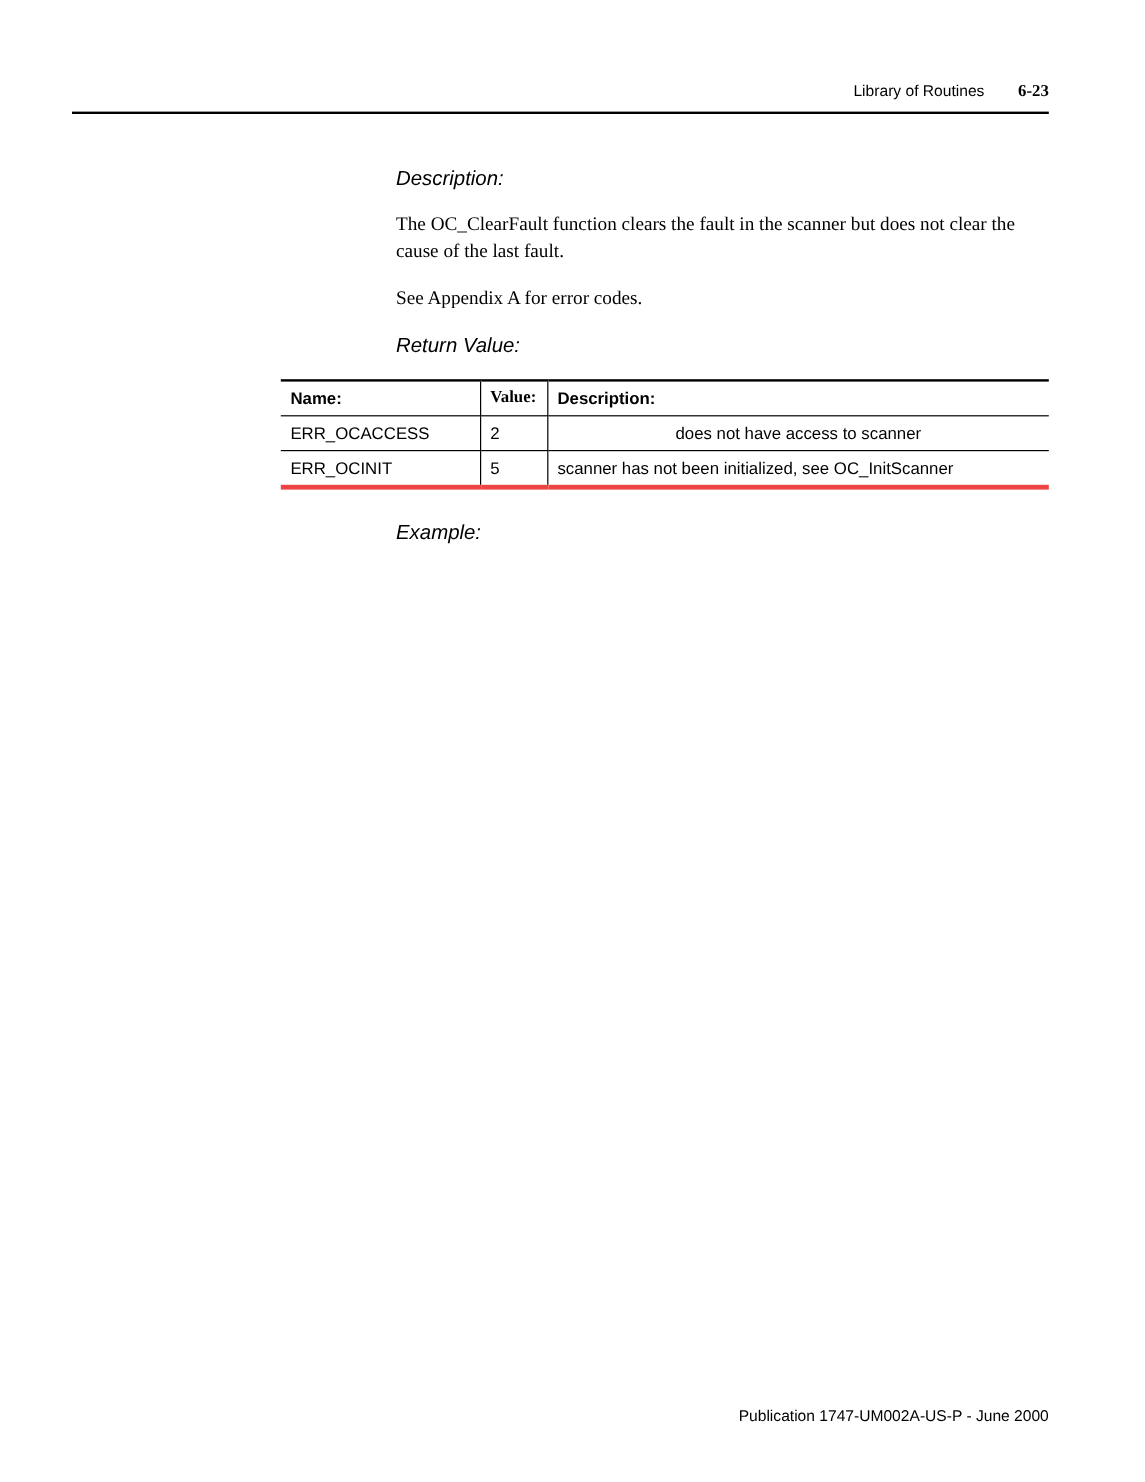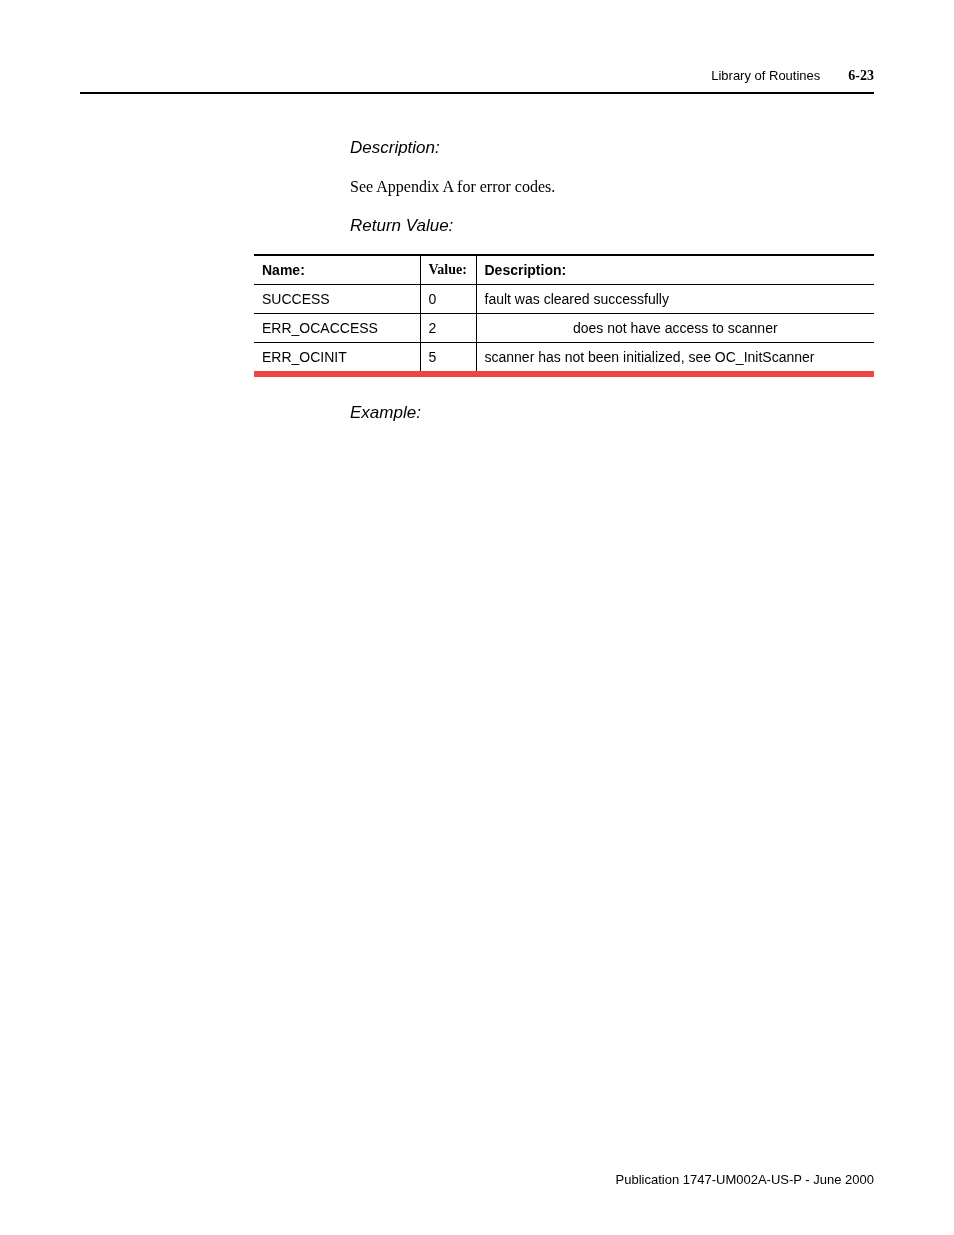--- a/index.html
+++ b/index.html
@@ -8,21 +8,21 @@
       box-sizing: border-box;
     }
     body {
       width: 954px;
       height: 1235px;
       background: #fff;
       font-family: Georgia, 'Times New Roman', serif;
       position: relative;
     }
     .page {
-      padding: 68px 80px 0 80px;
+      padding: 68px 80px 0 60px;
     }
     .header-row {
       display: flex;
       justify-content: flex-end;
       align-items: baseline;
       margin-bottom: 8px;
       font-family: Arial, Helvetica, sans-serif;
       font-size: 13px;
     }
     .header-title {
@@ -83,21 +83,21 @@
       border-right: none;
     }
     th:first-child, td:first-child {
       border-left: none;
       margin-top: 22px;
     }
     th:last-child, td:last-child {
       border-right: none;
     }
     tr:last-child td {
-      border-bottom: 6px solid #ef4444;
+      border-bottom: 4px solid #ef4444;
     }
     .col-name { width: 166px; }
     .col-value { width: 56px; font-family: Liberation Serif, serif; }
     .desc-center {
       text-align: center;
       margin-left: 36px;
     }
     .footer {
       position: absolute;
       bottom: 48px;
@@ -111,36 +111,32 @@
 
 <div class="page">
   <div class="header-row">
     <span class="header-title">Library of Routines</span>
     <span class="header-page">6-23</span>
   </div>
   <hr class="hr-top">
 
   <div class="content-indent">
     <div class="section-heading">Description:</div>
+    <p class="para">The OC_ClearFault function clears the fault in the scanner but does not clear the cause of the last fault.</p>
     <p class="para">See Appendix A for error codes.</p>
     <div class="section-heading">Return Value:</div>
   </div>
 
   <div class="table-wrap">
     <table>
       <tbody>
           <tr>
         <th class="col-name">Name:</th>
         <th class="col-value">Value:</th>
         <th>Description:</th>
-      </tr>
-      <tr>
-        <td>SUCCESS</td>
-        <td>0</td>
-        <td>fault was cleared successfully</td>
       </tr>
       <tr>
         <td>ERR_OCACCESS</td>
         <td>2</td>
         <td class="desc-center">does not have access to scanner</td>
       </tr>
       <tr>
         <td>ERR_OCINIT</td>
         <td>5</td>
         <td>scanner has not been initialized, see OC_InitScanner</td>

